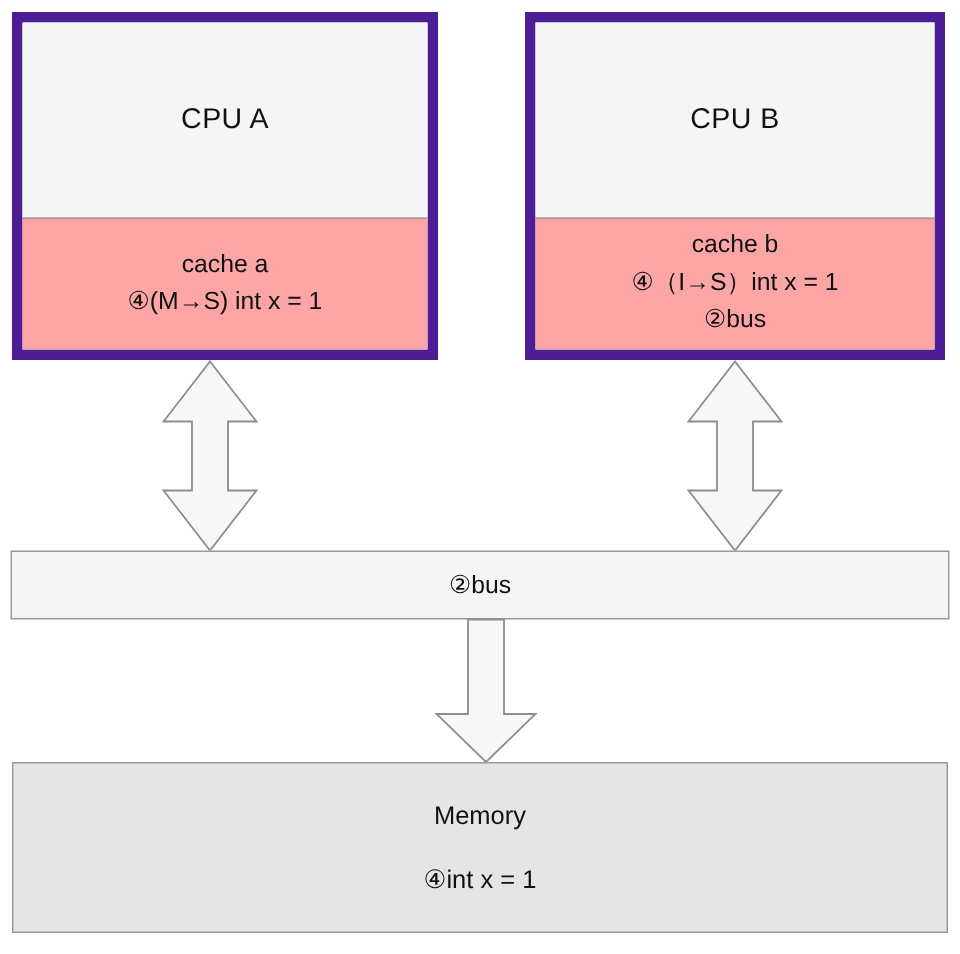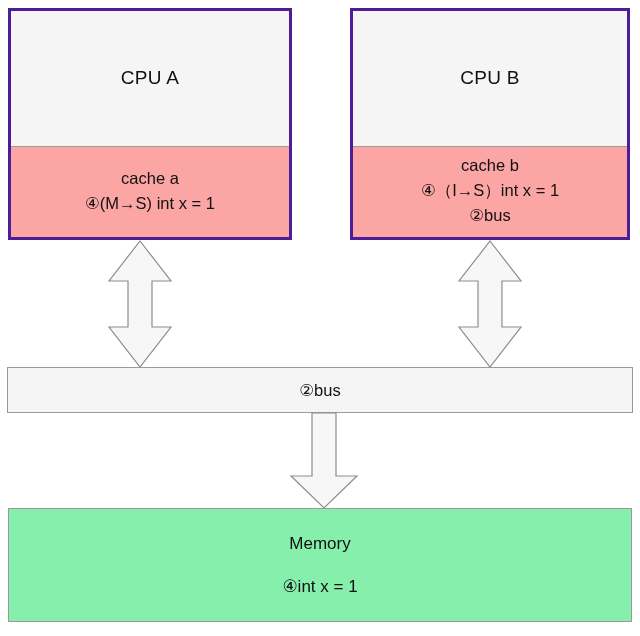--- a/index.html
+++ b/index.html
@@ -27,27 +27,27 @@
   .box {
     position: absolute;
     box-sizing: border-box;
     border: 1px solid #9a9a9a;
     display: flex;
     flex-direction: column;
     align-items: center;
     justify-content: center;
   }
   .grayfill { background: #f5f5f5; }
-  .greenfill { background: #86efac; gap: 16px; }
+  .greenfill { background: #e5e5e5; gap: 16px; }
 
   
   .cpu-unit {
     position: absolute;
     box-sizing: border-box;
-    border: 3px solid #4c1d95;
+    border: 7px solid #4c1d95;
     display: flex;
     flex-direction: column;
   }
   .cpu-head {
     background: #f5f5f5;
     display: flex;
     align-items: center;
     justify-content: center;
     box-sizing: border-box;
   }

